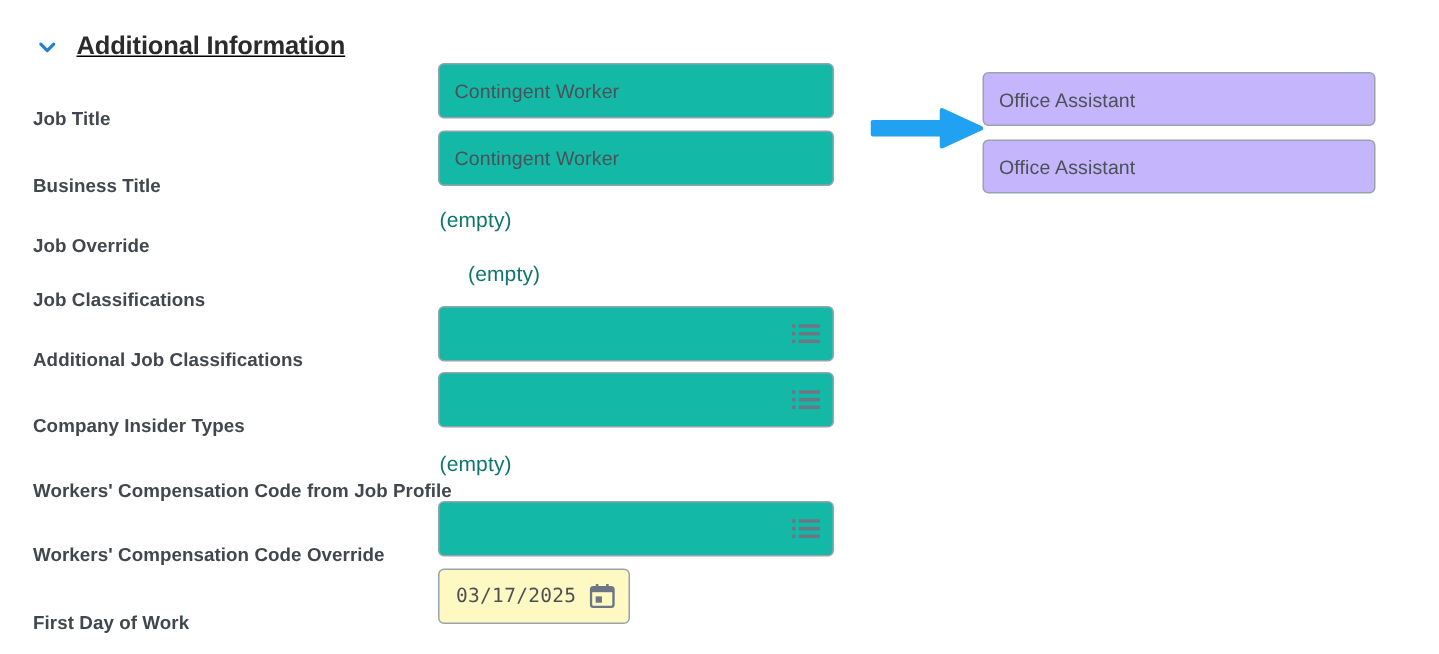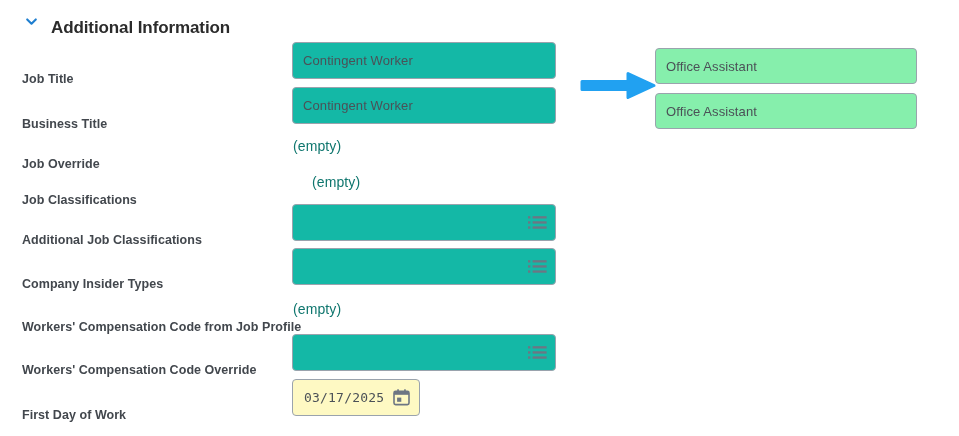--- a/index.html
+++ b/index.html
@@ -13,25 +13,26 @@
     position: relative;
     overflow: hidden;
     font-family: "Liberation Sans", sans-serif;
     -webkit-font-smoothing: antialiased;
   }
 
   
   .section-header {
     position: absolute;
     left: 0;
-    top: 0;
+    top: 12px;
     width: 959px;
     height: 38px;
     display: flex;
-    align-items: flex-end;
+    align-items: center;
+    text-decoration: underline;
   }
   .chevron-btn {
     width: 34px;
     height: 34px;
     margin-left: 14px;
     display: flex;
     align-items: center;
     justify-content: center;
     background: transparent;
     border: none;
@@ -145,21 +146,21 @@
     left: 655px;
     top: 0;
     width: 262px;
   }
   .after-box {
     box-sizing: border-box;
     width: 262px;
     height: 36px;
     border: 1px solid #9aa3ad;
     border-radius: 4px;
-    background: #86efac;
+    background: #c4b5fd;
     display: flex;
     align-items: center;
     padding: 0 10px;
     position: absolute;
     cursor: text;
   }
   .after-box .val {
     font-size: 13px;
     color: #4b5157;
     letter-spacing: 0.1px;

